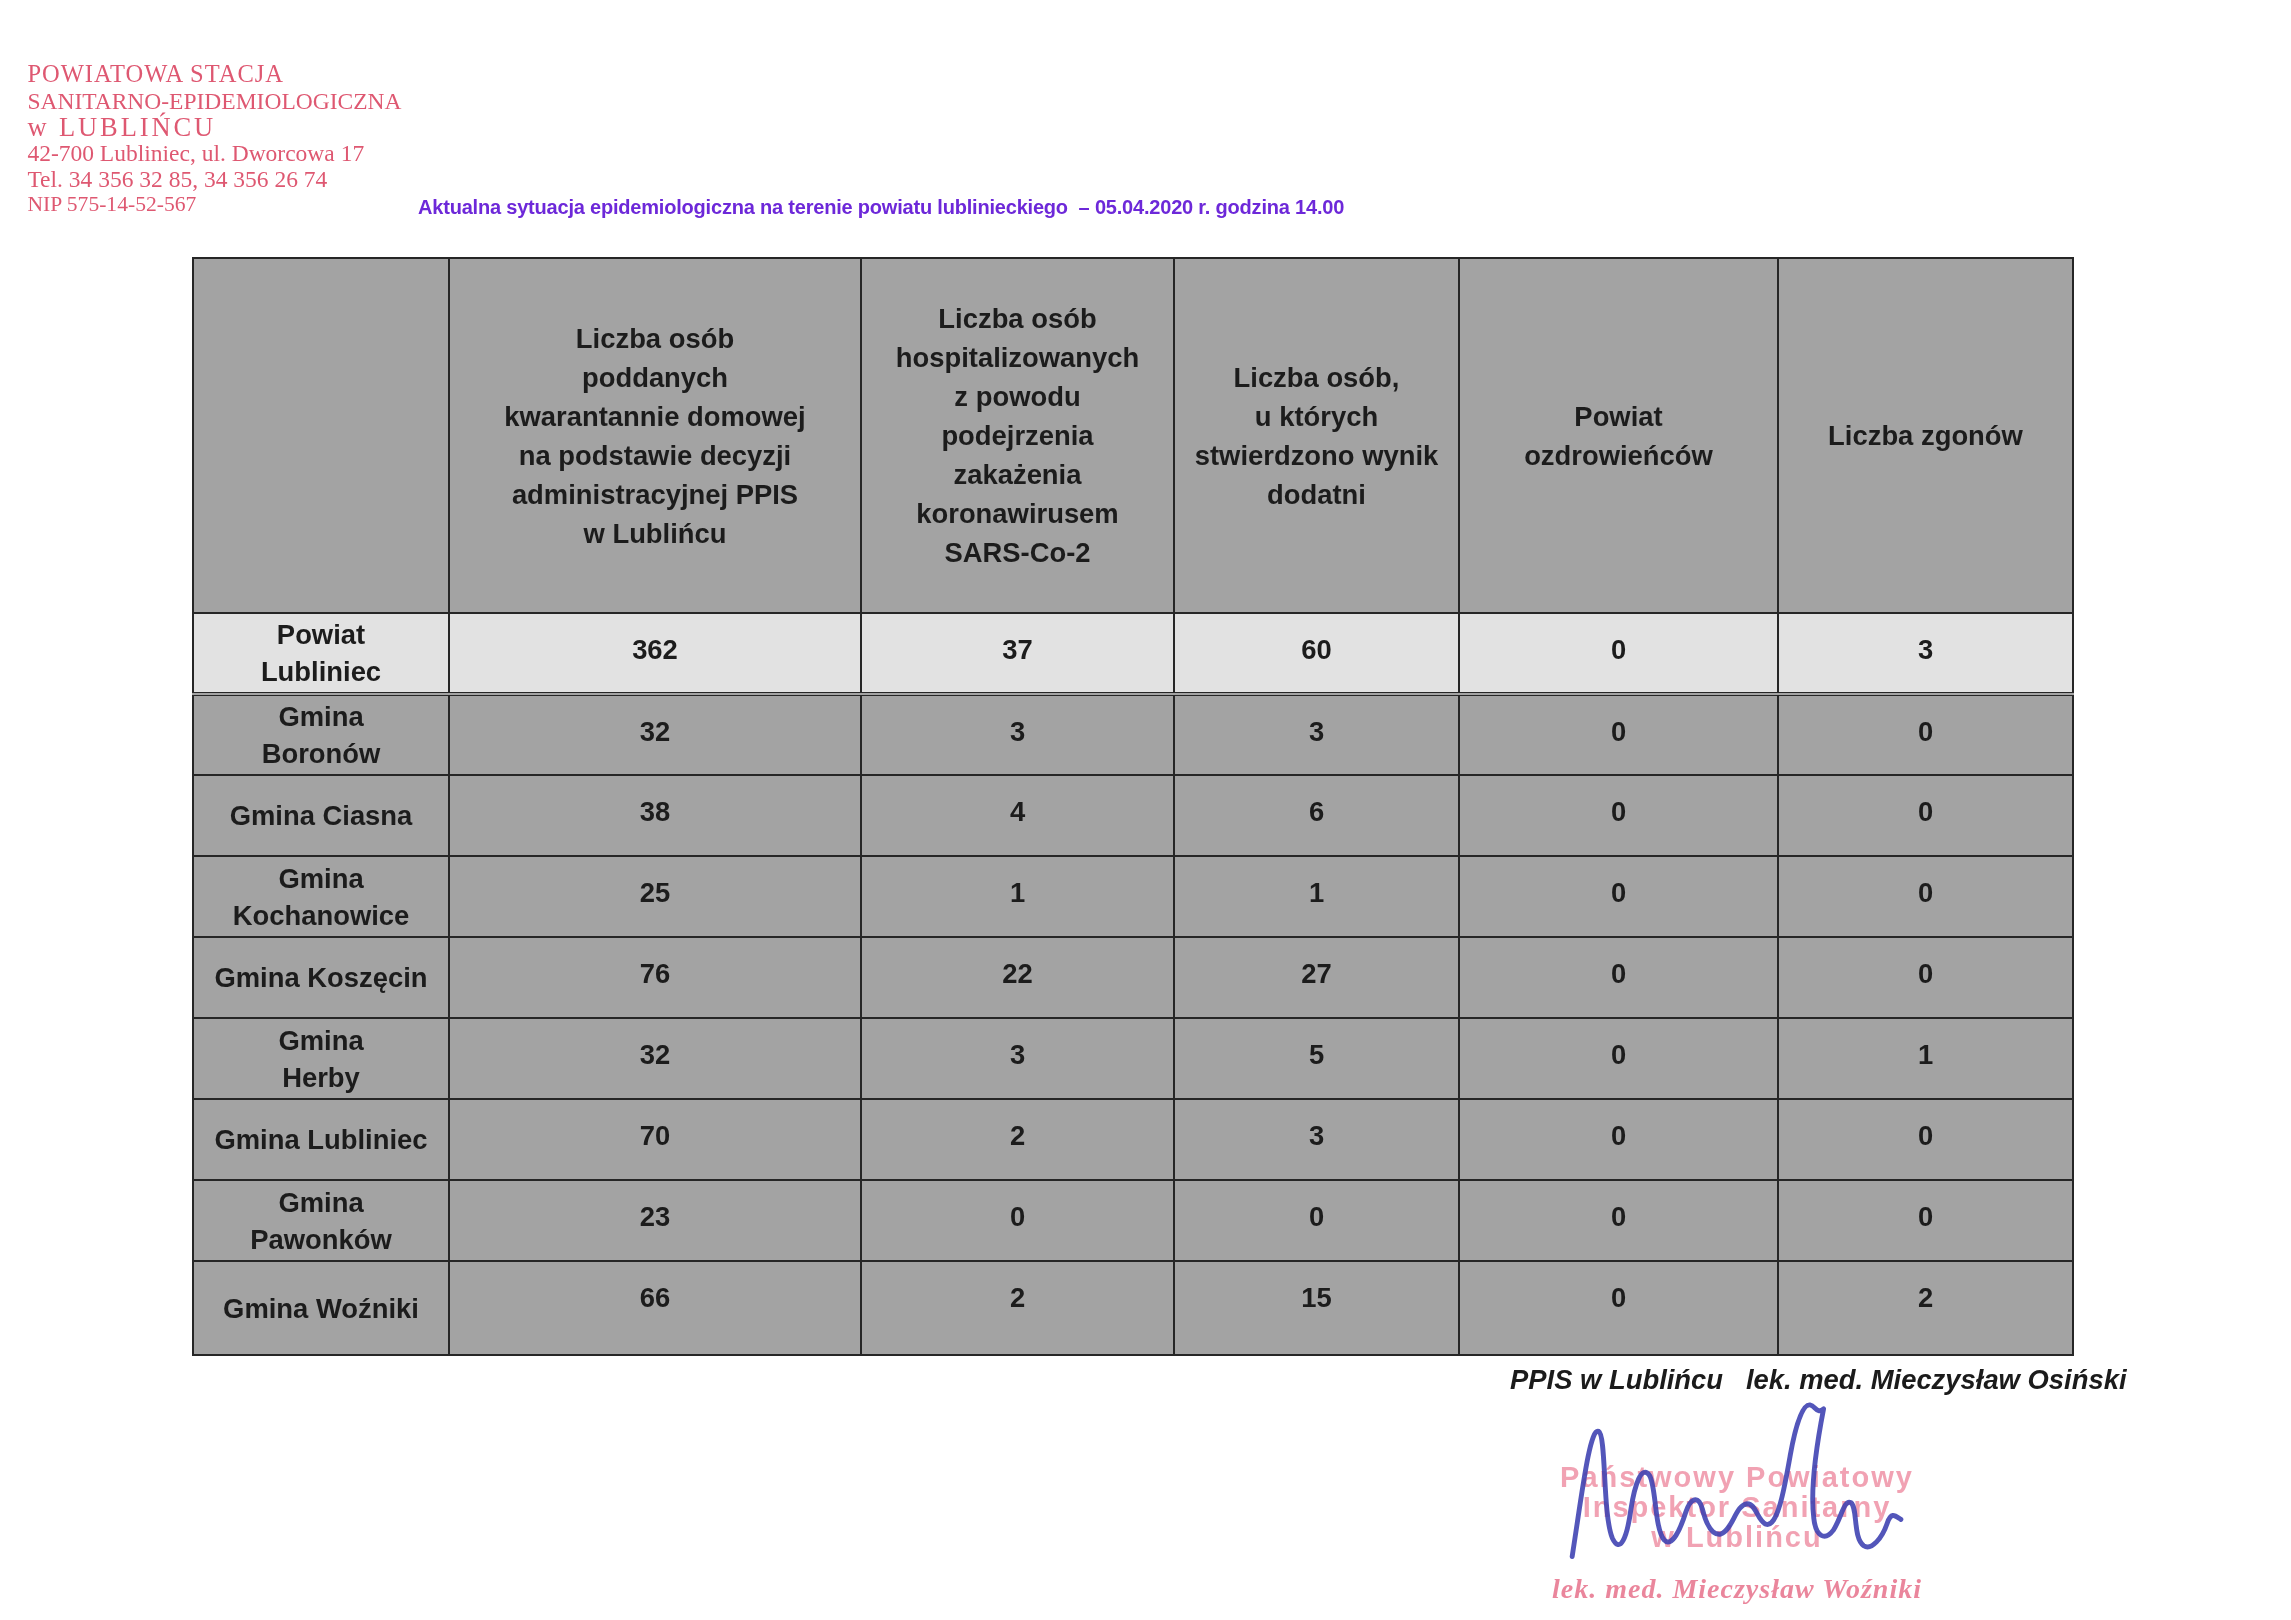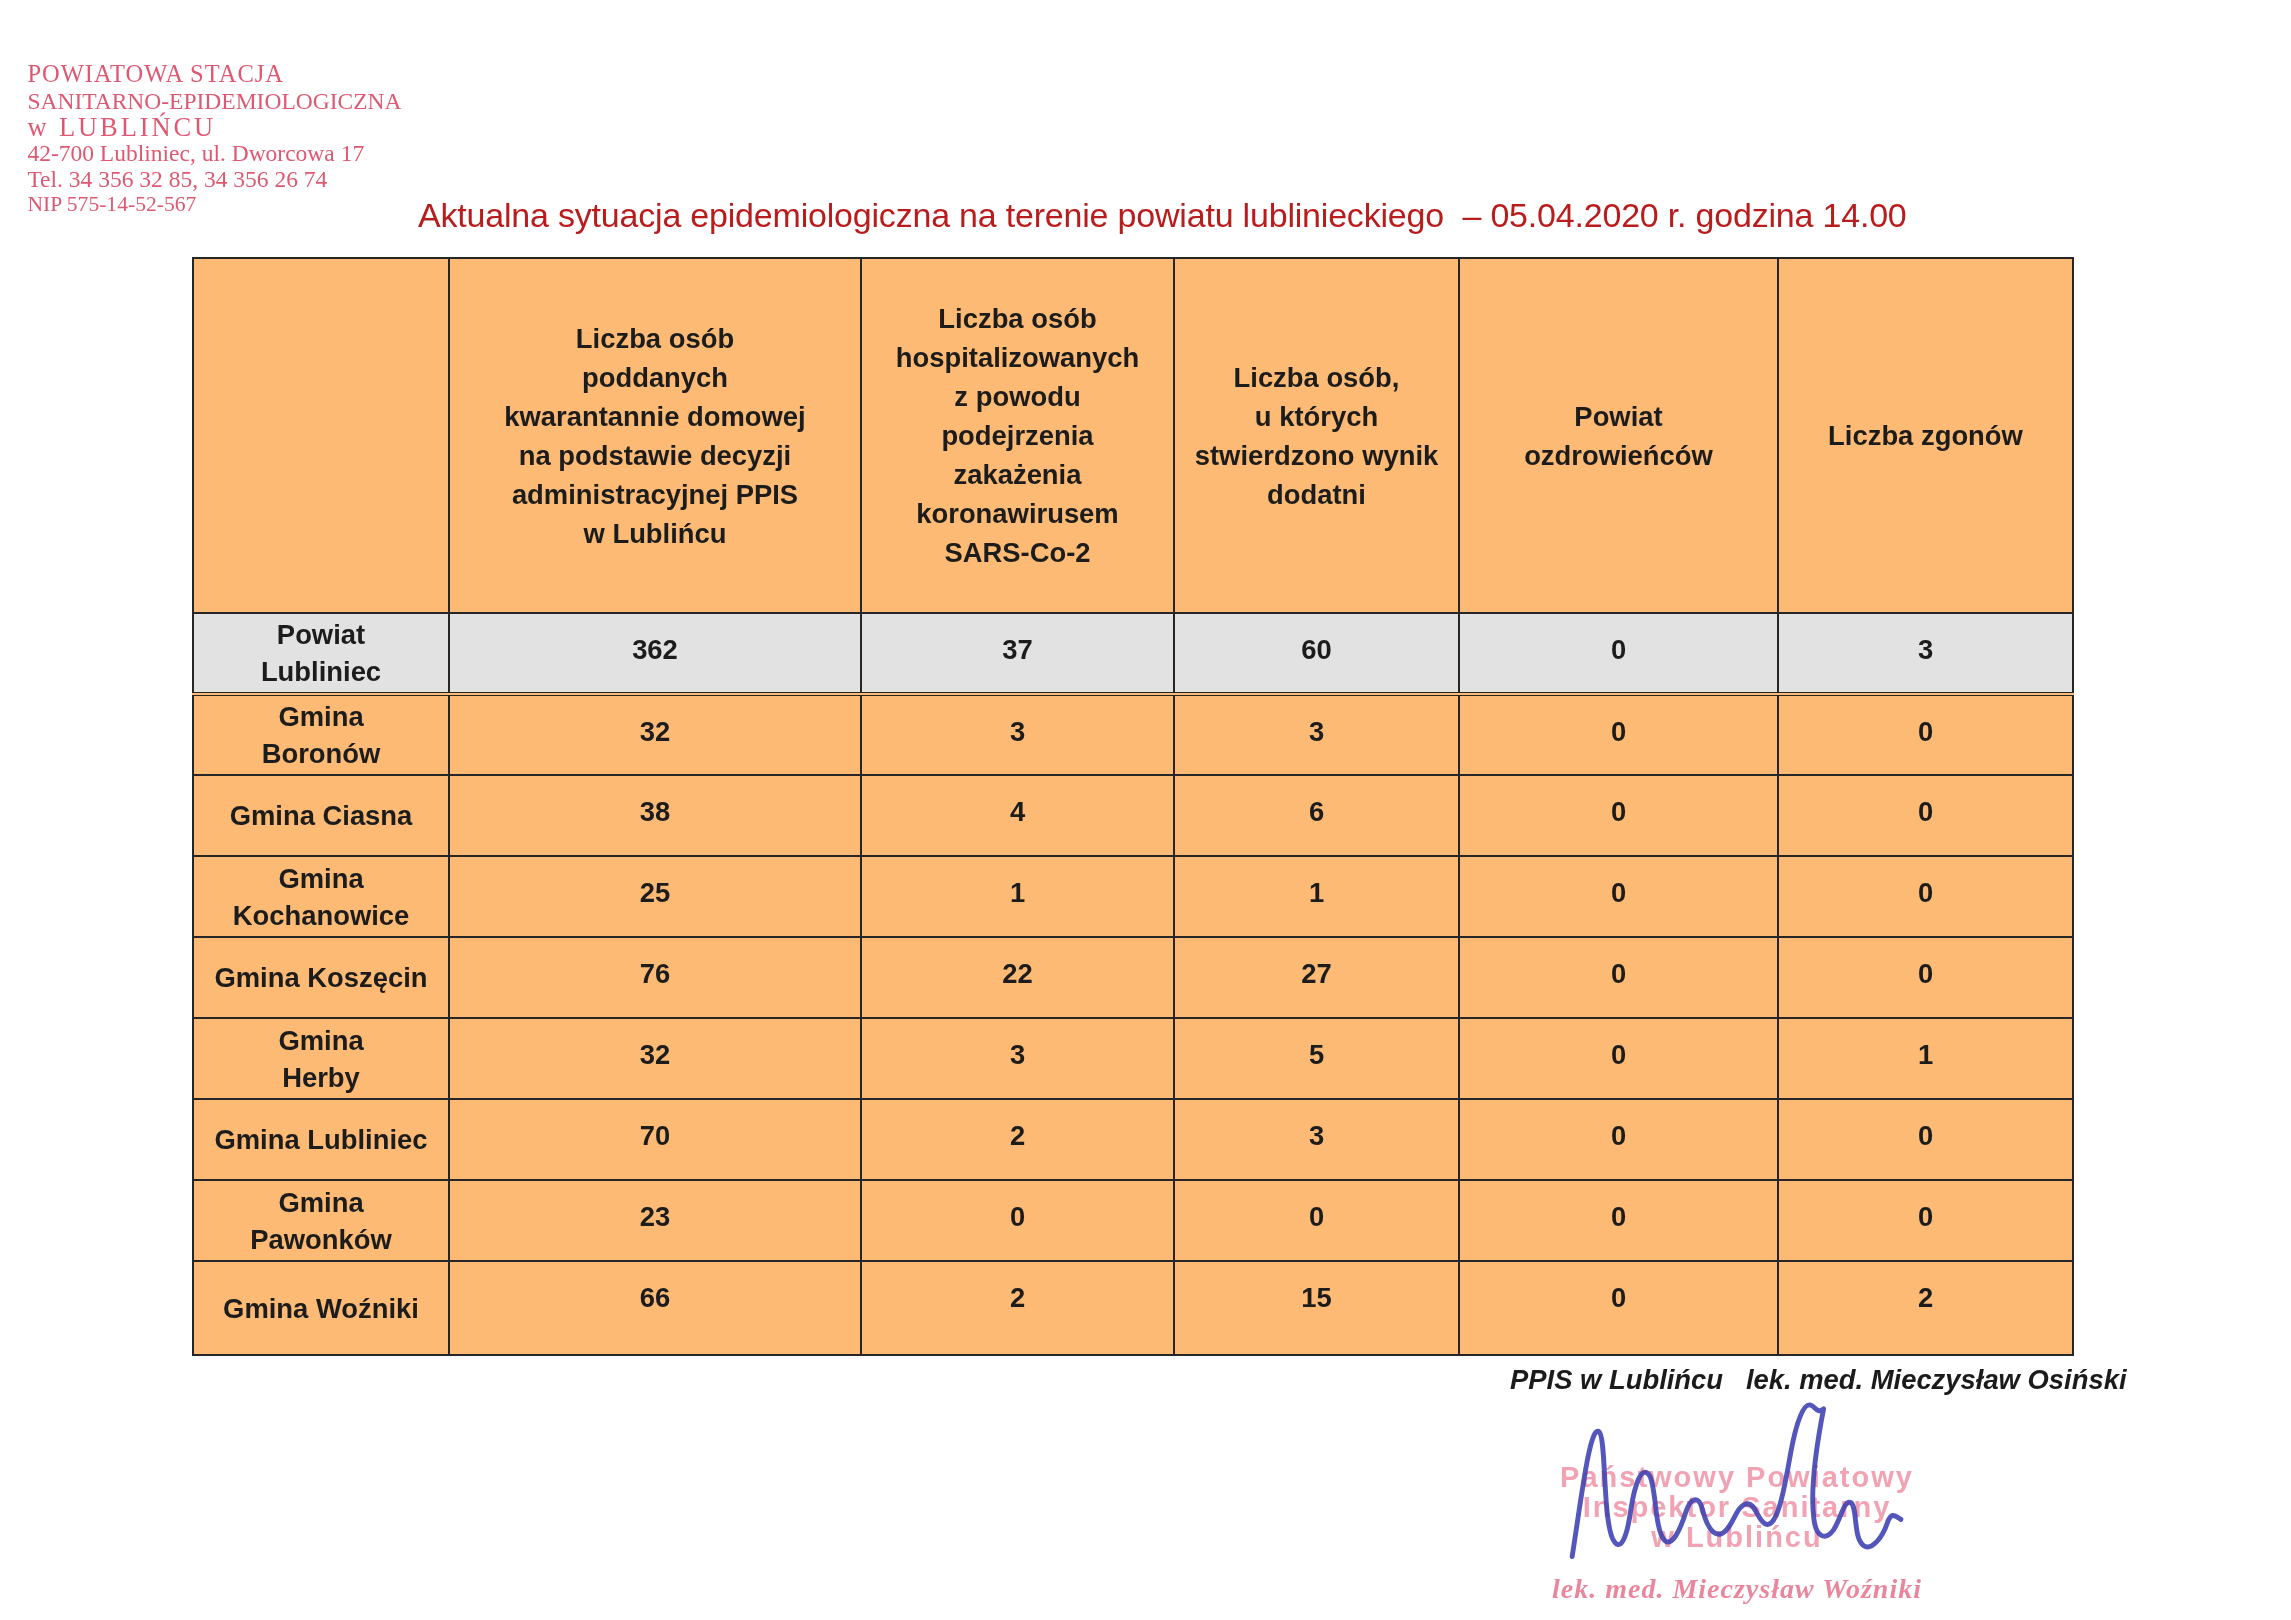--- a/index.html
+++ b/index.html
@@ -18,29 +18,29 @@
   .stamp-top .l1 { font-size:24.5px; line-height:26.5px; letter-spacing:1px; }
   .stamp-top .l2 { font-size:23.5px; line-height:26.5px; }
   .stamp-top .l3 { font-size:26.5px; line-height:27.4px; letter-spacing:2.9px; }
   .stamp-top .l4 { font-size:23.5px; line-height:25.5px; }
   .stamp-top .l5 { font-size:23.5px; line-height:25.5px; }
   .stamp-top .l6 { font-size:21.6px; line-height:24.5px; }
 
   
   .doc-title {
     position:absolute; left:418px; top:196px;
-    font-size:34px; font-weight:normal; white-space:pre;
-    color:#b91c1c; letter-spacing:-0.2px;
+    font-size:20px; font-weight:bold; white-space:pre;
+    color:#6d28d9; letter-spacing:-0.2px;
   }
 
   
   .table-wrap { position:absolute; left:192px; top:257px; }
   table.epi {
     border-collapse:collapse; table-layout:fixed; width:1879px;
-    background:#fdba74;
+    background:#a3a3a3;
   }
   table.epi th, table.epi td {
     border:2px solid #262626; text-align:center;
     font-weight:bold; color:#1c1c1c; overflow:hidden;
   }
   table.epi thead th {
     height:353px; vertical-align:middle;
     font-size:27.4px; line-height:39px; white-space:pre-line;
     padding:0 11.8px; border-bottom-width:2.9px;
   }

